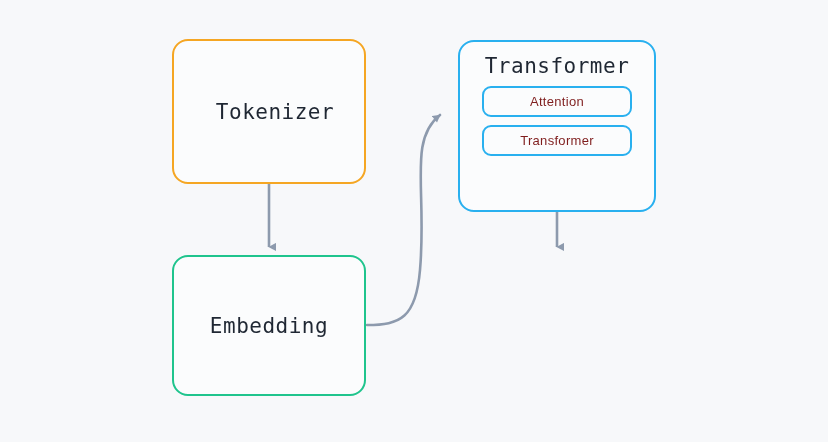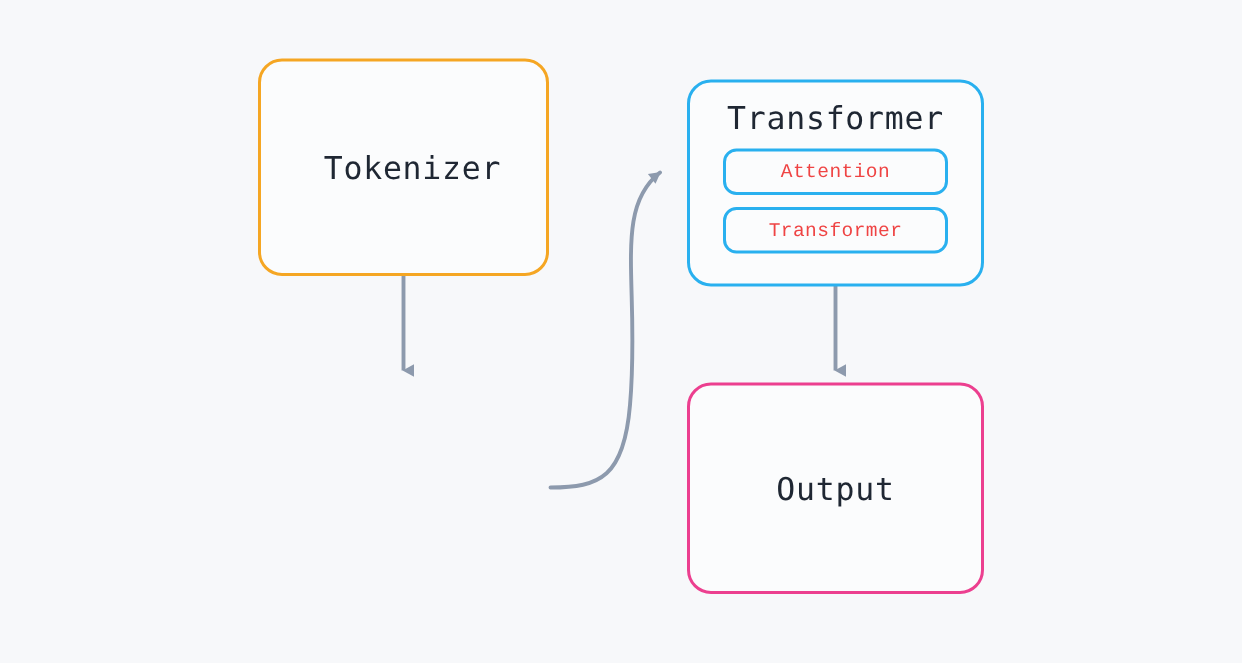--- a/index.html
+++ b/index.html
@@ -67,23 +67,23 @@
   #node-output {
     left: 458px;
     top: 255px;
     width: 198px;
     height: 141px;
     border-color: #ec3f8f;
   }
   
   #node-transformer {
     left: 458px;
-    top: 53px;
+    top: 40px;
     width: 198px;
-    height: 138px;
+    height: 172px;
     border-color: #29b0ef;
     display: block;
     padding: 0;
   }
   .transformer-title {
     font-family: "DejaVu Sans Mono", "Liberation Mono", monospace;
     font-size: 21px;
     color: #1f2733;
     letter-spacing: 0.5px;
     text-align: center;
@@ -96,23 +96,23 @@
     width: 150px;
     height: 31px;
     background: #fbfcfd;
     border: 2px solid #29b0ef;
     border-radius: 9px;
     display: flex;
     align-items: center;
     justify-content: center;
   }
   .sub-node-label {
-    font-family: Liberation Mono, monospace;
+    font-family: Liberation Sans, sans-serif;
     font-size: 13px;
-    color: #ef4444;
+    color: #7f1d1d;
     letter-spacing: 0.3px;
     white-space: nowrap;
     text-align: center;
   }
 </style>
 </head>
 <body>
 
 <div id="canvas">
 
@@ -131,28 +131,28 @@
     <line x1="557" y1="185" x2="557" y2="247" stroke="#8d9aad" stroke-width="2.6" stroke-linecap="butt" marker-end="url(#arrow-right)" transform="rotate(0)" style="display:none"></line>
     <line x1="557" y1="185" x2="557" y2="247" stroke="#8d9aad" stroke-width="2.6" stroke-linecap="butt" marker-end="url(#arrow-down)"></line>
 
     <path d="M 367,325 C 400,325 416,318 420,270 C 427,190 408,140 440,115" fill="none" stroke="#8d9aad" stroke-width="2.6" stroke-linecap="round" marker-end="url(#arrow-right)"></path>
   </svg>
 
   <div class="node" id="node-tokenizer">
     <span class="node-label">Tokenizer</span>
   </div>
 
+  <div class="node" id="node-embedding">
+    <span class="node-label">Embedding</span>
+  </div>
 
   <div class="node" id="node-transformer">
     <div class="transformer-title">Transformer</div>
     <div class="sub-node">
       <span class="sub-node-label">Attention</span>
     </div>
     <div class="sub-node">
       <span class="sub-node-label">Transformer</span>
     </div>
   </div>
 
-  <div class="node" id="node-output">
-    <span class="node-label">Output</span>
-  </div>
 
 </div>
 
 </body></html>

